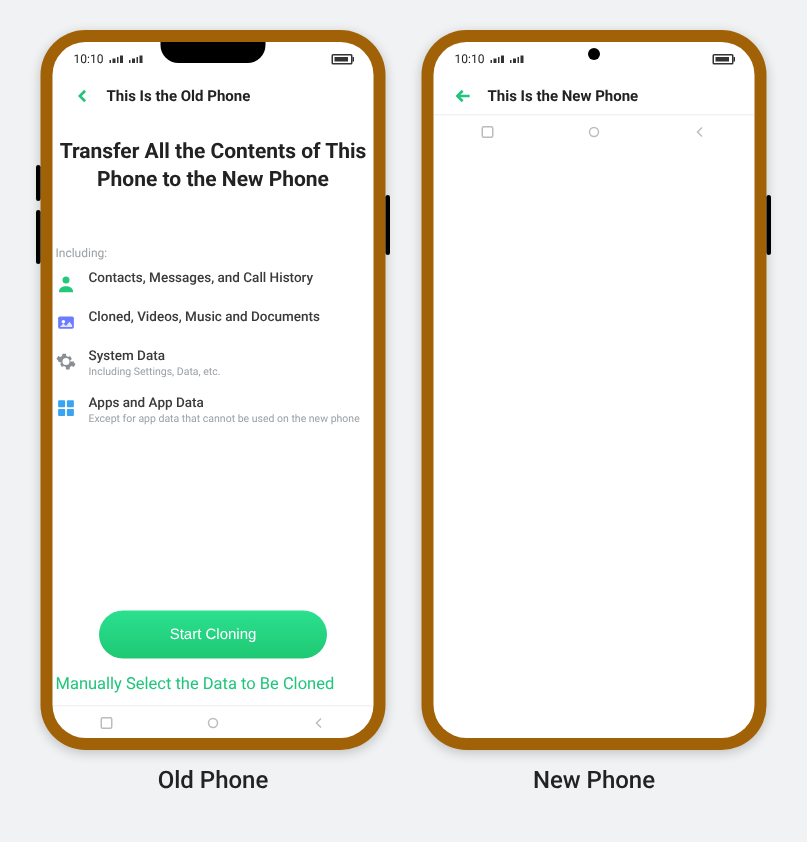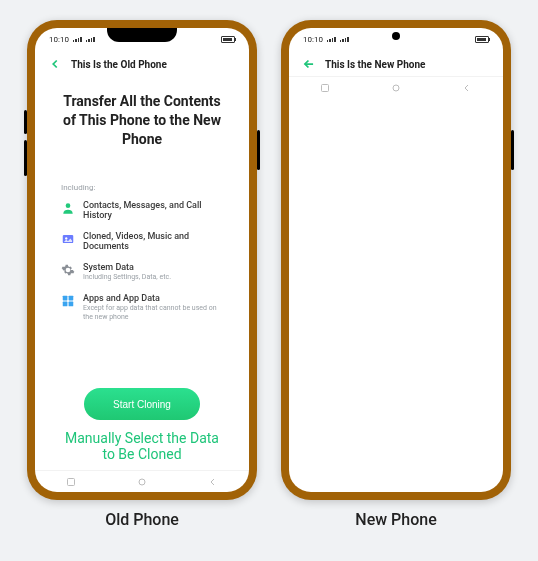--- a/index.html
+++ b/index.html
@@ -114,21 +114,21 @@
     cursor: pointer;
   }
   .header-title {
     font-size: 10px;
     font-weight: 700;
     color: #222;
   }
 
   .content {
     flex: 1;
-    padding: 8px 26px 0;
+    padding: 8px 2px 0;
     display: flex;
     flex-direction: column;
     overflow: hidden;
   }
 
   .main-heading {
     font-size: 14px;
     font-weight: 700;
     text-align: center;
     color: #222;
@@ -166,22 +166,22 @@
     border: none;
     border-radius: 20px;
     height: 32px;
     width: 72%;
     margin: 0 auto 10px;
     font-size: 10px;
     font-weight: 500;
     cursor: pointer;
   }
   .secondary-link {
-    text-align: center;
-    font-size: 14px;
+    text-align: left;
+    font-size: 11px;
     color: #1fc57a;
     margin-bottom: 8px;
     cursor: pointer;
   }
 
   
   .waiting-area {
     flex:1; display:flex; flex-direction:column; align-items:center; justify-content:flex-start;
     padding-top: 22px;
     gap: 50px;

